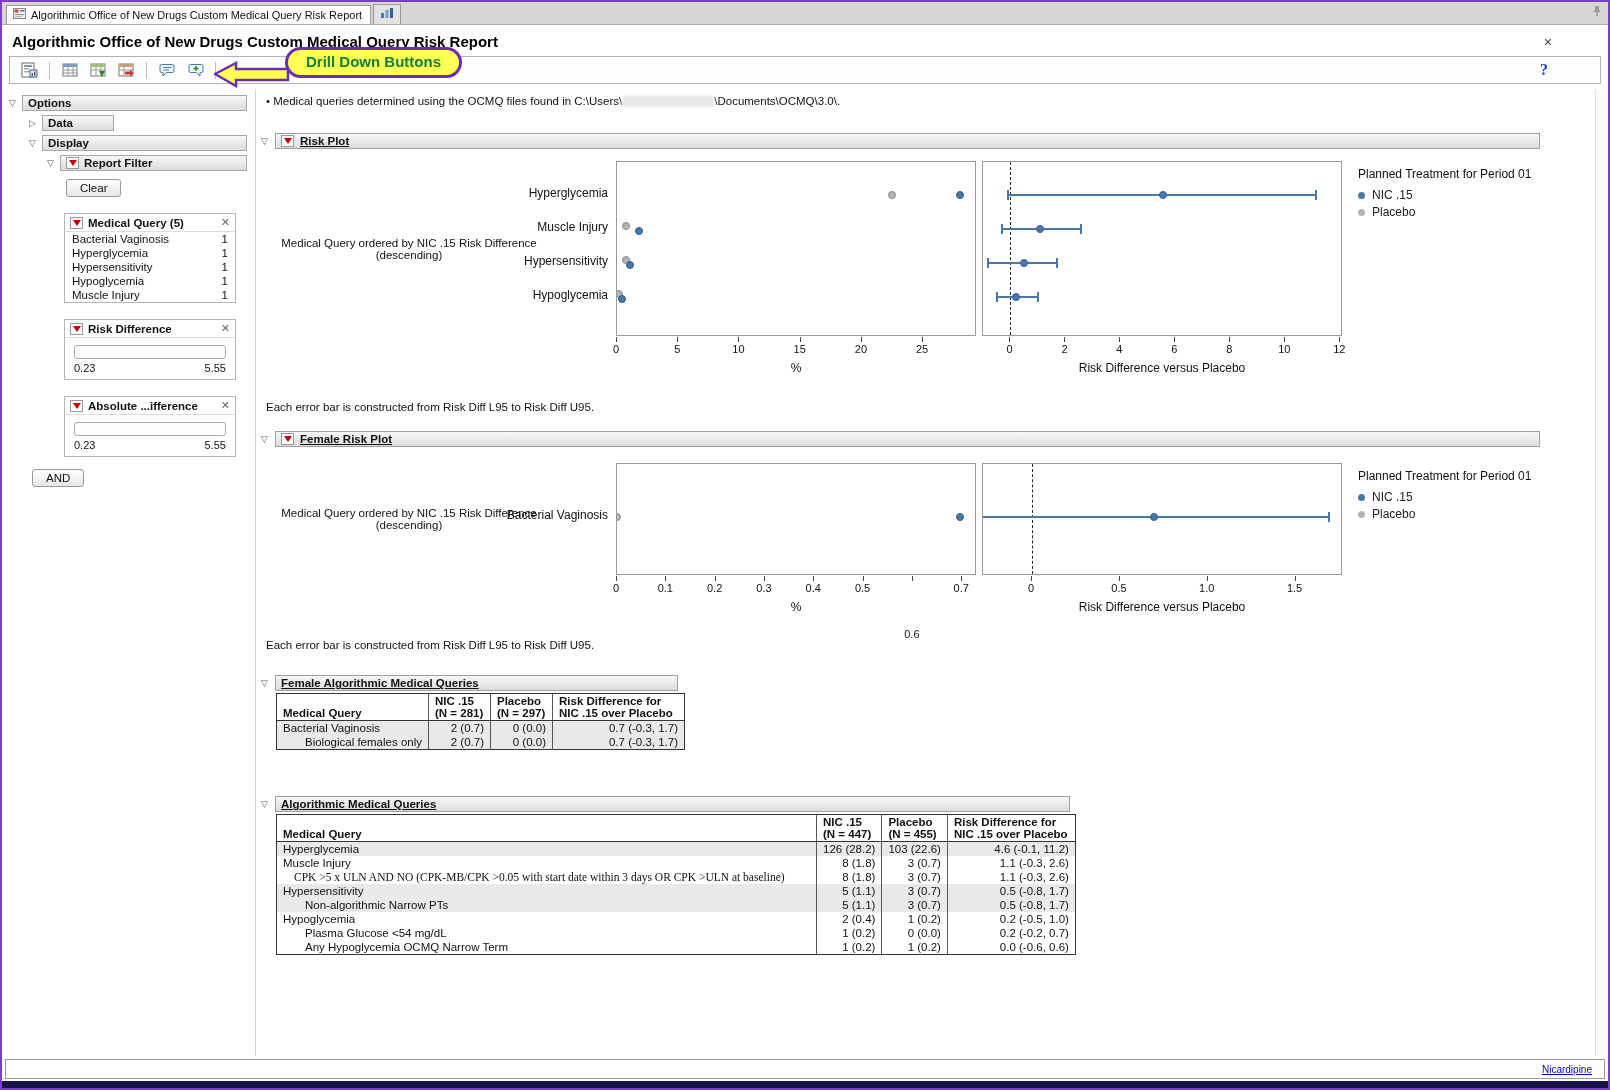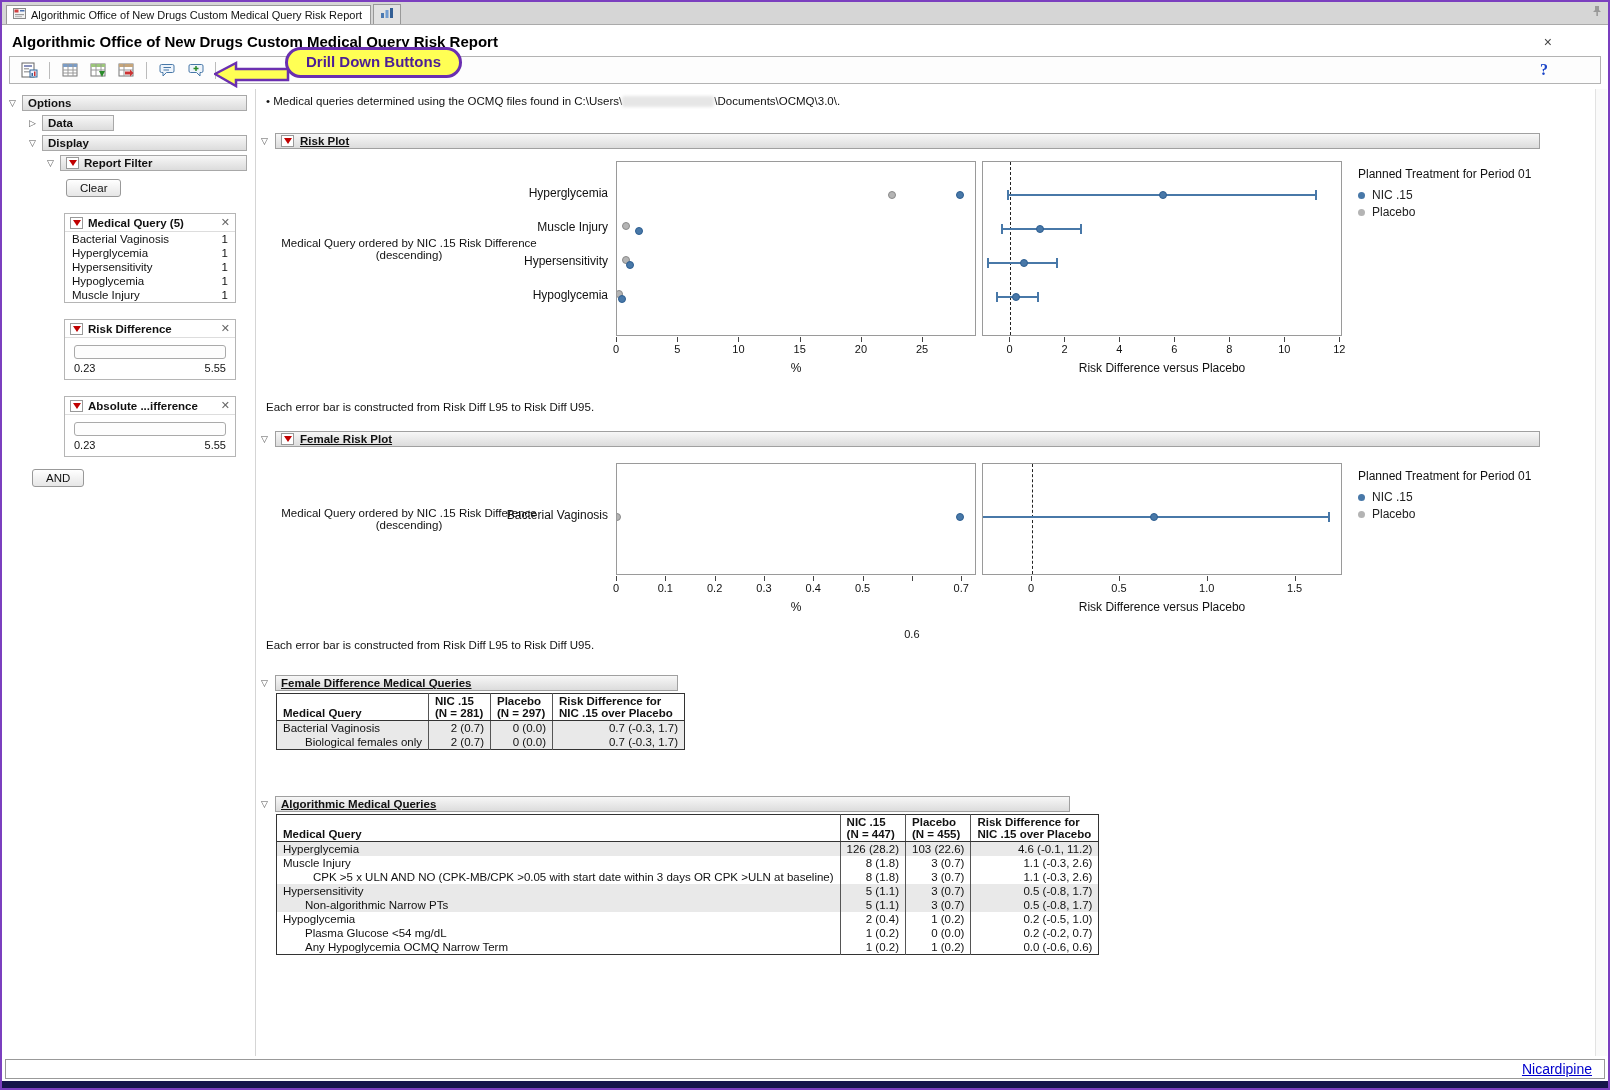--- a/index.html
+++ b/index.html
@@ -20,21 +20,21 @@
   .titlebar .ttl { font-size:15px; font-weight:bold; color:#000; }
   .titlebar .close { margin-left:auto; margin-right:46px; font-size:14px; color:#444; cursor:default; }
 
   
   .toolbar { margin:0 7px; height:28px; border:1px solid #b3b3b3; background:#fdfdfd; display:flex; align-items:center; padding:0 8px; gap:6px; }
   .tbtn { width:22px; height:22px; display:flex; align-items:center; justify-content:center; border:1px solid transparent; }
   .vsep { width:1px; height:17px; background:#bbb; margin:0 3px; }
   .helpq { margin-left:auto; margin-right:44px; color:#1c46c8; font-weight:bold; font-size:16px; font-family:"Liberation Serif", serif; }
 
   
-  .callout { position:absolute; left:283px; top:45px; z-index:20; background:#ffff54; border:3px solid #6a2fb0; border-radius:16px; padding:3px 18px 5px 18px; font-size:15px; font-weight:bold; color:#4c1d95; }
+  .callout { position:absolute; left:283px; top:45px; z-index:20; background:#ffff54; border:3px solid #6a2fb0; border-radius:16px; padding:3px 18px 5px 18px; font-size:15px; font-weight:bold; color:#15803d; }
   .callout-arrow { position:absolute; left:212px; top:58px; z-index:19; }
 
   
   .content { position:absolute; left:0; right:0; top:87px; bottom:32px; overflow:hidden; }
   .sidebar { position:absolute; left:0; top:0; bottom:0; width:254px; border-right:1px solid #d5d5d5; padding-top:2px; overflow:hidden; }
   .main { position:absolute; left:256px; top:0; right:14px; bottom:0; overflow:hidden; }
   .vscroll { position:absolute; right:1px; top:0; bottom:0; width:12px; background:#fafafa; border-left:1px solid #e2e2e2; }
 
   
   .side-row { display:flex; align-items:center; gap:3px; margin-top:4px; }
@@ -104,21 +104,21 @@
   .rtable { border-collapse:collapse; font-size:11.5px; background:#fff; margin:2px 0 0 18px; border:1.5px solid #333; }
   .rtable th, .rtable td { border-left:1px solid #555; padding:1px 6px; }
   .rtable th:first-child, .rtable td:first-child { border-left:none; }
   .rtable thead th { font-weight:bold; text-align:left; white-space:pre-line; vertical-align:bottom; border-bottom:1.5px solid #333; }
   .rtable td.num { text-align:right; white-space:nowrap; }
   .rtable tr.shaded td { background:#e9e9e9; }
   .rtable td.col-label { white-space:nowrap; }
 
   
   .statusbar { position:absolute; left:3px; right:3px; bottom:9px; height:20px; border:1px solid #999; background:#fff; display:flex; align-items:center; justify-content:flex-end; padding-right:12px; }
-  .statusbar a { color:#0000cc; text-decoration:underline; font-size:14px; }
+  .statusbar a { color:#0000cc; text-decoration:underline; font-size:10px; }
   .bottom-strip { position:absolute; left:0; right:0; bottom:0; height:7px; background:#15154a; }
 </style>
 </head>
 <body>
 
 <div class="window">
 
   <div class="tabbar">
     <div class="tab active">
       <span>
@@ -494,21 +494,21 @@
                 <span>Placebo</span>
               </div>
             </div>
         </div>
       </div>
       <div class="footnote">Each error bar is constructed from Risk Diff L95 to Risk Diff U95.</div>
 
       <div class="sec sec-tbl-f">
         <span class="tri">▽</span>
         <div class="secbar">
-          <span>Female Difference Medical Queries</span>
+          <span>Female Algorithmic Medical Queries</span>
         </div>
       </div>
       <table class="rtable" id="tbl-female">
         <colgroup>
             <col style="width:152px">
             <col style="width:62px">
             <col style="width:62px">
             <col style="width:132px">
           </colgroup>
         <thead>
@@ -569,21 +569,21 @@
               <td class="num">103 (22.6)</td>
               <td class="num">4.6 (-0.1, 11.2)</td>
             </tr>
             <tr>
               <td class="col-label" style="padding-left: 6px;">Muscle Injury</td>
               <td class="num">8 (1.8)</td>
               <td class="num">3 (0.7)</td>
               <td class="num">1.1 (-0.3, 2.6)</td>
             </tr>
             <tr>
-              <td class="col-label" style="padding-left: 36px;">CPK &gt;5 x ULN AND NO (CPK-MB/CPK &gt;0.05 with start date within 3 days OR CPK &gt;ULN at baseline)</td>
+              <td class="col-label" style="padding-left: 17px; font-family: Liberation Serif, serif;">CPK &gt;5 x ULN AND NO (CPK-MB/CPK &gt;0.05 with start date within 3 days OR CPK &gt;ULN at baseline)</td>
               <td class="num">8 (1.8)</td>
               <td class="num">3 (0.7)</td>
               <td class="num">1.1 (-0.3, 2.6)</td>
             </tr>
             <tr class="shaded">
               <td class="col-label" style="padding-left: 6px;">Hypersensitivity</td>
               <td class="num">5 (1.1)</td>
               <td class="num">3 (0.7)</td>
               <td class="num">0.5 (-0.8, 1.7)</td>
             </tr>

